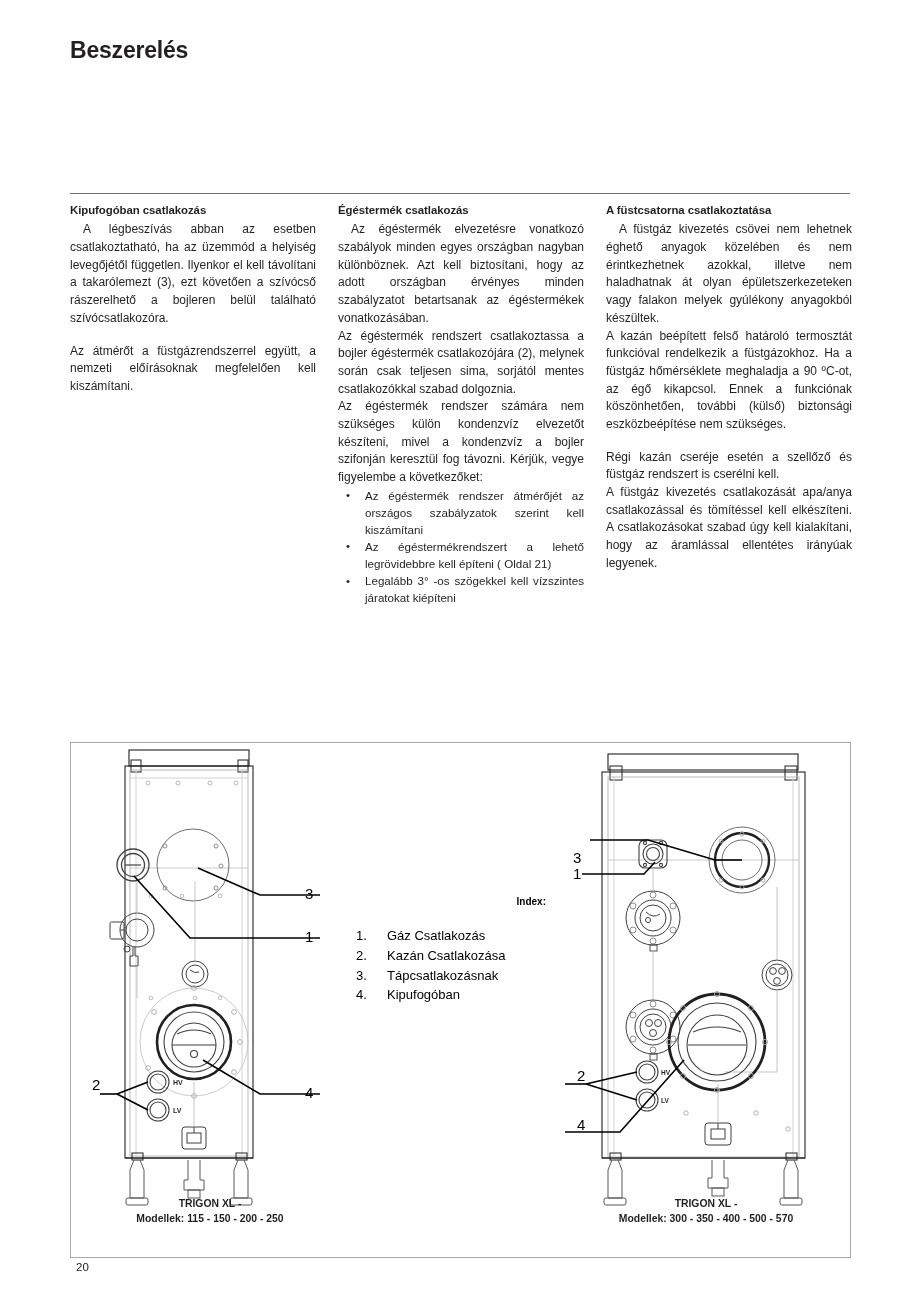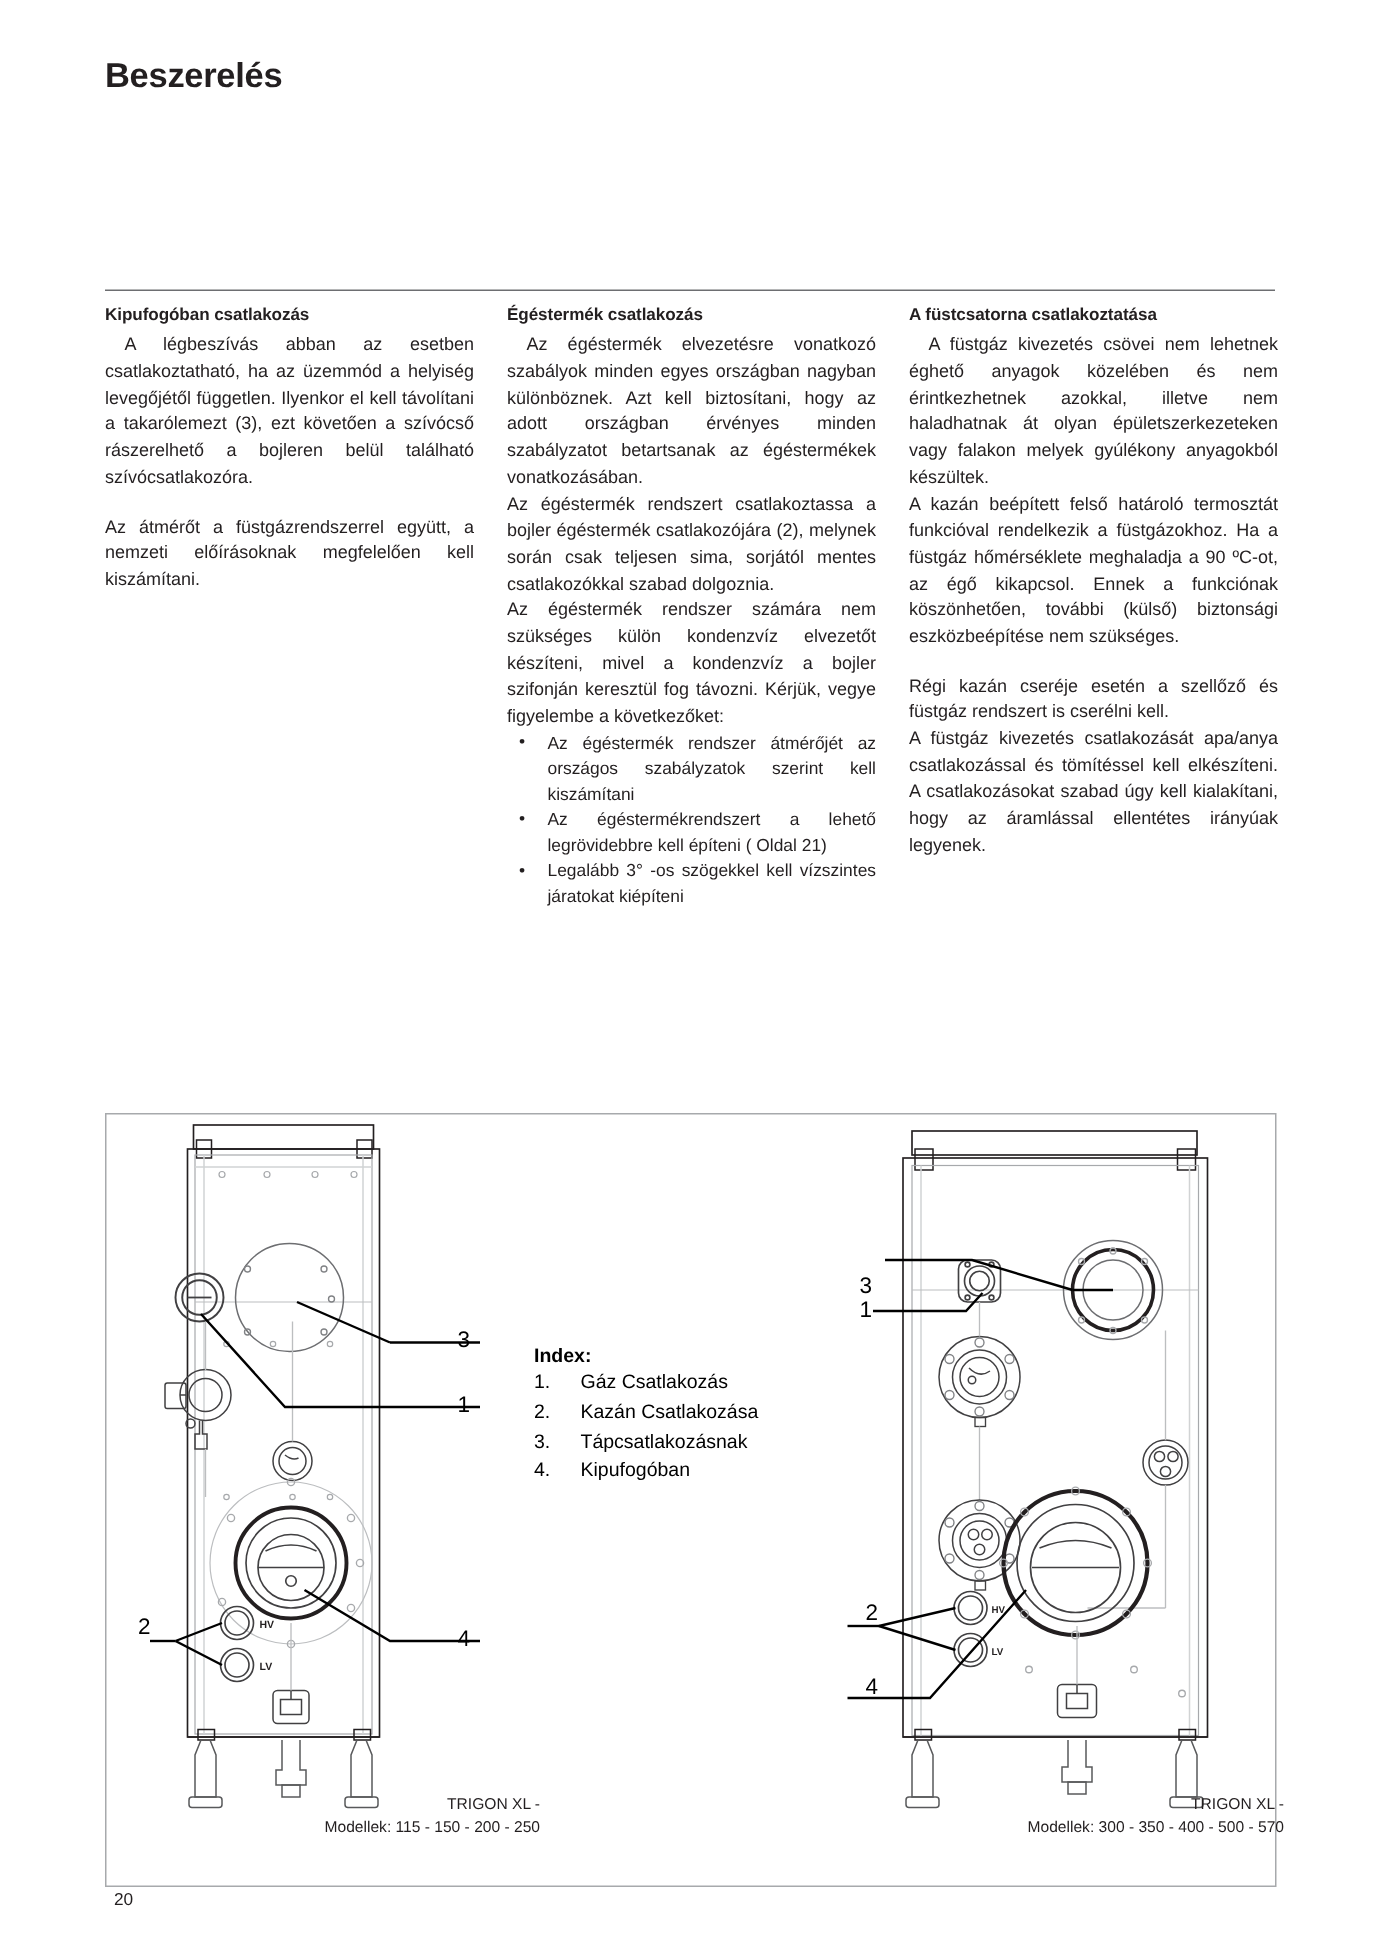--- a/index.html
+++ b/index.html
@@ -101,42 +101,44 @@
     left: 70px;
     top: 742px;
     width: 781px;
     height: 516px;
     border: 1px solid #a7a9ac;
     background: #ffffff;
   }
 
   .fig-caption {
     position: absolute;
-    text-align: right;
+    text-align: center;
     font-size: 10.4px;
-    font-weight: normal;
+    font-weight: bold;
     color: #231f20;
     line-height: 1.45;
     width: 300px;
   }
   .fig-caption.left  { left: 60px;  top: 1196px; }
   .fig-caption.right { left: 556px; top: 1196px; }
 
   
   .index-block {
     position: absolute;
     left: 356px;
     top: 896px;
     width: 190px;
     font-family: "Liberation Sans", sans-serif;
     color: #000000;
   }
   .index-title {
-    font-size: 13px;
+    font-size: 10px;
     font-weight: bold;
+    margin-bottom: 19px;
+    text-align: right;
   }
   .index-list { margin: 0; padding: 0; list-style: none; }
   .index-list li {
     font-size: 13px;
     line-height: 1.52;
     display: flex;
   }
   .index-list li .num { width: 31px; flex: 0 0 31px; }
 
   

